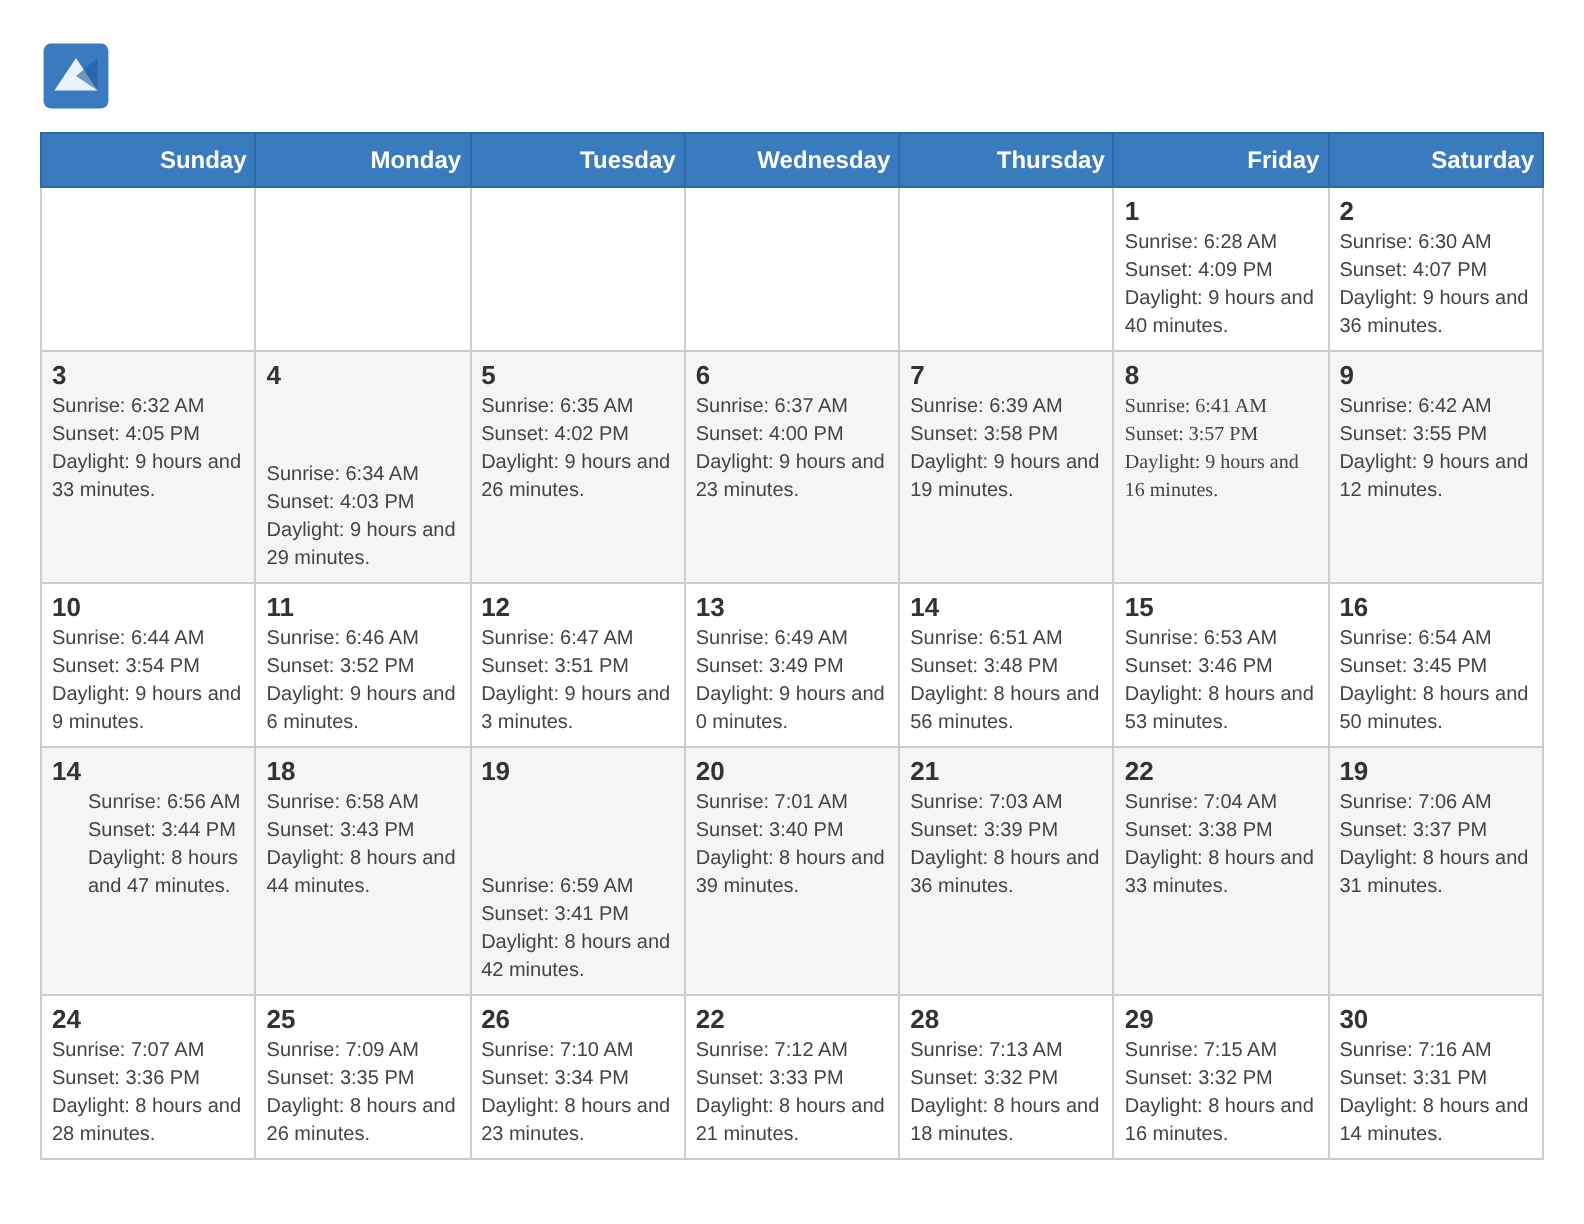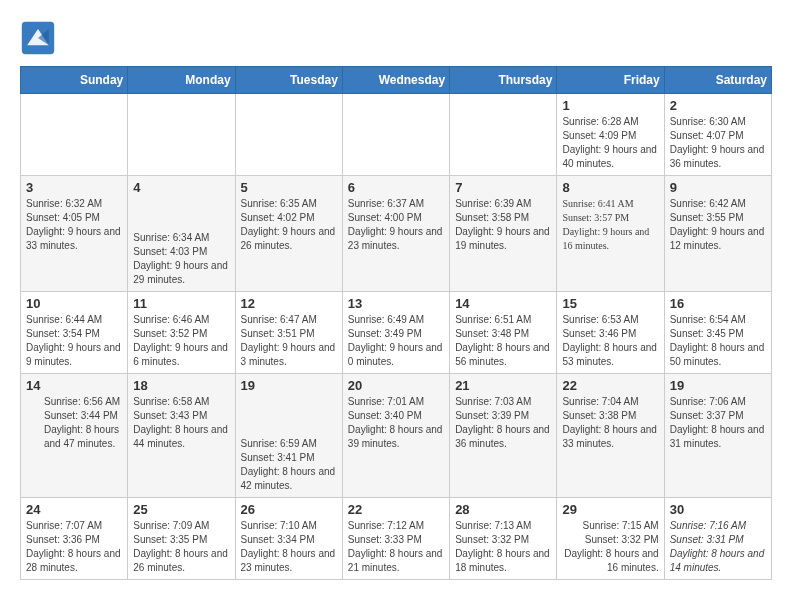--- a/index.html
+++ b/index.html
@@ -297,25 +297,25 @@
 Daylight: 8 hours and 21 minutes.</div>
         </td>
         <td>
           <span class="day-number">28</span>
           <div class="day-info" style="white-space: pre-line;">Sunrise: 7:13 AM
 Sunset: 3:32 PM
 Daylight: 8 hours and 18 minutes.</div>
         </td>
         <td>
           <span class="day-number">29</span>
-          <div class="day-info" style="white-space: pre-line; text-align: right;">Sunrise: 7:15 AM
+          <div class="day-info" style="white-space: pre-line;">Sunrise: 7:15 AM
 Sunset: 3:32 PM
 Daylight: 8 hours and 16 minutes.</div>
         </td>
         <td>
           <span class="day-number">30</span>
-          <div class="day-info" style="white-space: pre-line; font-style: italic;">Sunrise: 7:16 AM
+          <div class="day-info" style="white-space: pre-line;">Sunrise: 7:16 AM
 Sunset: 3:31 PM
 Daylight: 8 hours and 14 minutes.</div>
         </td>
       </tr>
     </tbody>
 </table>
 
 </body></html>

